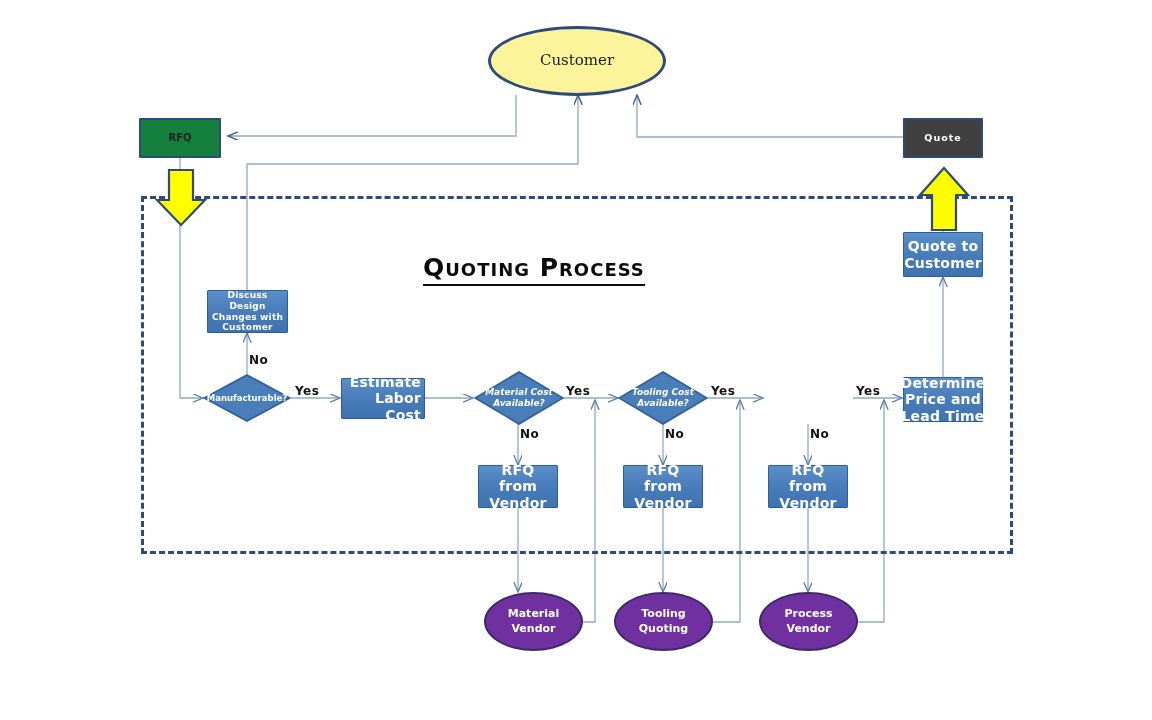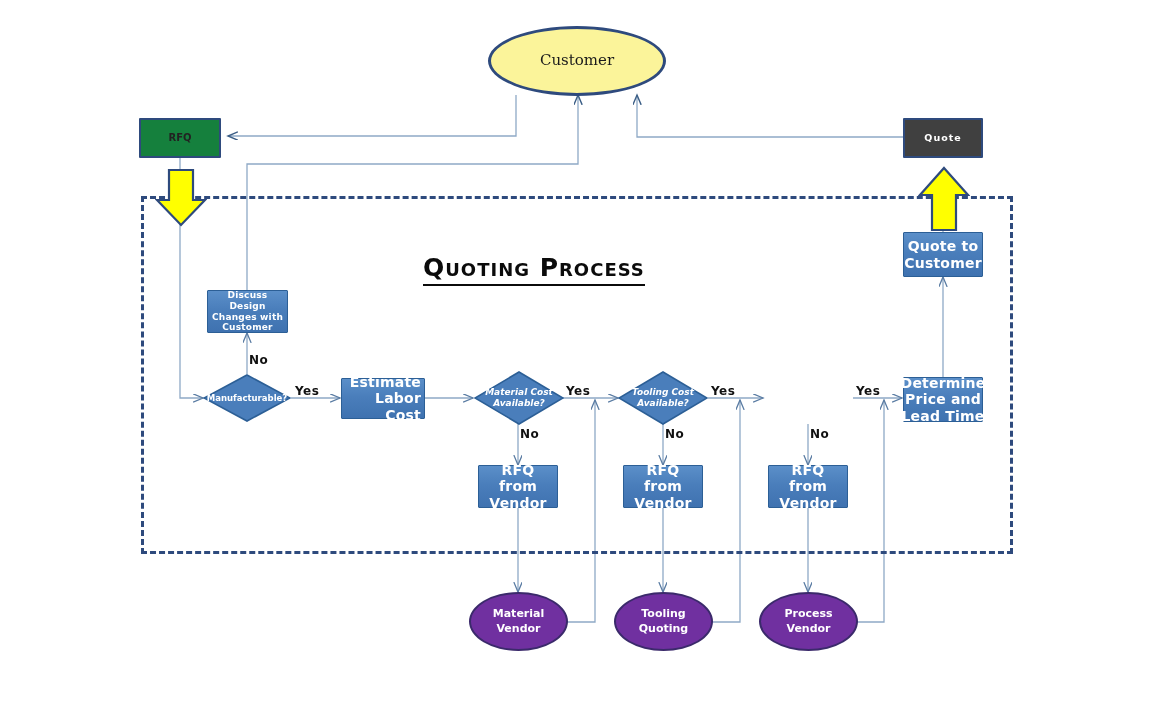--- a/index.html
+++ b/index.html
@@ -259,21 +259,21 @@
 
   <div class="node proc" style="left:478px; top:465px; width:80px; height:43px; white-space:pre-line;">RFQ from
 Vendor</div>
 
   <div class="node proc" style="left:623px; top:465px; width:80px; height:43px; white-space:pre-line;">RFQ from
 Vendor</div>
 
   <div class="node proc" style="left:768px; top:465px; width:80px; height:43px; white-space:pre-line;">RFQ from
 Vendor</div>
 
-  <div class="node vendor-ellipse" style="left:469px; top:592px; width:99px; height:59px; white-space:pre-line;">Material
+  <div class="node vendor-ellipse" style="left:484px; top:592px; width:99px; height:59px; white-space:pre-line;">Material
 Vendor</div>
 
   <div class="node vendor-ellipse" style="left:614px; top:592px; width:99px; height:59px; white-space:pre-line;">Tooling
 Quoting</div>
 
   <div class="node vendor-ellipse" style="left:759px; top:592px; width:99px; height:59px; white-space:pre-line;">Process
 Vendor</div>
 
   <div class="edge-label" style="left:249px; top:353px;">No</div>
 

